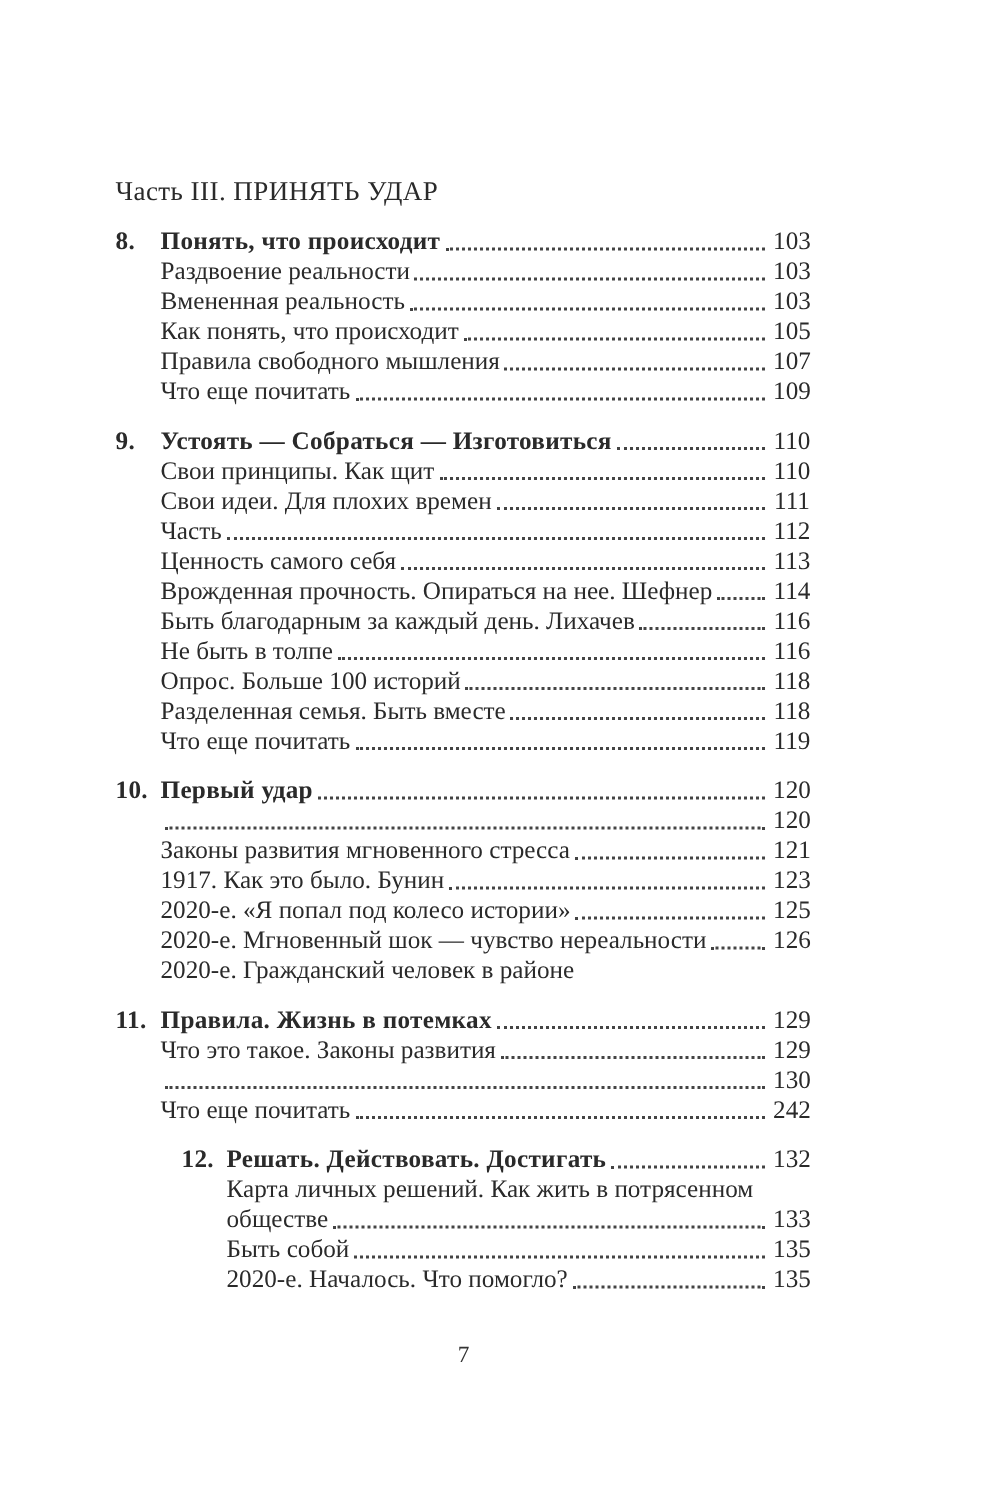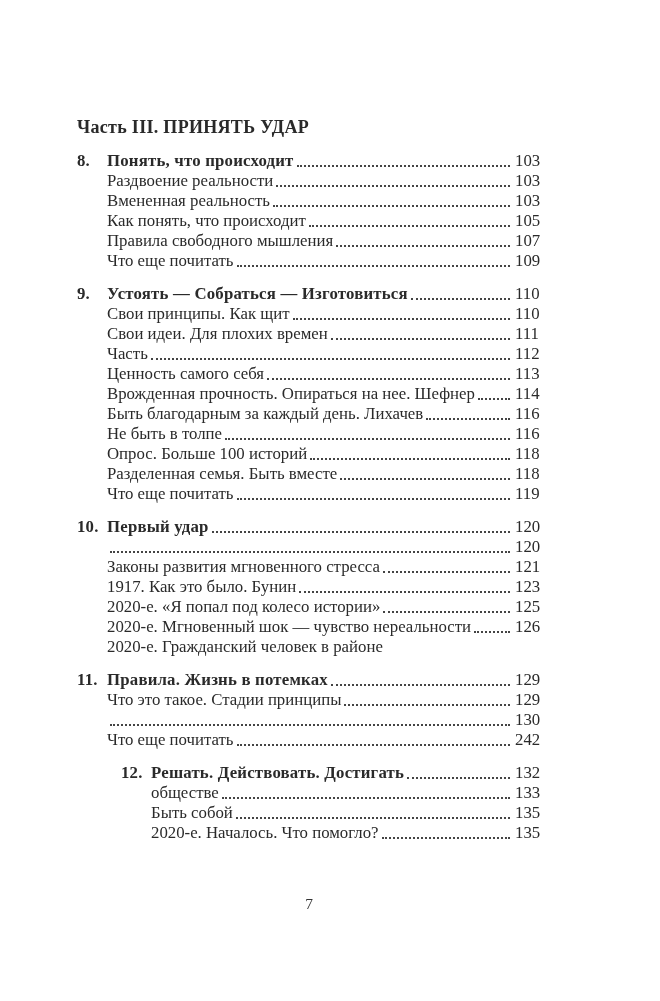--- a/index.html
+++ b/index.html
@@ -21,21 +21,21 @@
     color: var(--ink);
     overflow: hidden;
   }
   .content {
     position: absolute;
     left: 77px;
     top: 117px;
     width: 464px;
   }
   .part-title {
-    font-weight: 700;
+    font-weight: 400;
     font-size: 18px;
     line-height: 21px;
     letter-spacing: 0.3px;
     margin: 0 0 13px 0;
   }
   .toc-section { margin: 0 0 13px 0; }
   .toc-section:last-child { margin-bottom: 0; margin-left: 44px; }
   .toc-row {
     display: flex;
     font-size: 16.8px;
@@ -55,21 +55,21 @@
     flex: 1 1 8px;
     min-width: 8px;
     align-self: flex-end;
     height: 0;
     border-bottom: 2px dotted var(--dot);
     margin: 0 5px 4px 3px;
   }
   .toc-row .page-num {
     flex: 0 0 auto;
     min-width: 26px;
-    text-align: left;
+    text-align: center;
   }
   .folio {
     position: absolute;
     left: 77px;
     top: 894px;
     width: 464px;
     text-align: center;
     font-size: 15.5px;
     line-height: 20px;
     color: #333;
@@ -232,21 +232,21 @@
         </div>
         <div class="toc-section">
           <div class="toc-row bold">
     <span class="num">11.</span>
     <span class="title">Правила. Жизнь в потемках</span>
     <span class="leader"></span>
     <span class="page-num">129</span>
   </div>
           <div class="toc-row">
     <span class="num"></span>
-    <span class="title">Что это такое. Стадии принципы</span>
+    <span class="title">Что это такое. Законы развития</span>
     <span class="leader"></span>
     <span class="page-num">129</span>
   </div>
           <div class="toc-row">
     <span class="num"></span>
     <span class="leader"></span>
     <span class="page-num">130</span>
   </div>
           <div class="toc-row">
     <span class="num"></span>
@@ -257,20 +257,21 @@
         </div>
         <div class="toc-section">
           <div class="toc-row bold">
     <span class="num">12.</span>
     <span class="title">Решать. Действовать. Достигать</span>
     <span class="leader"></span>
     <span class="page-num">132</span>
   </div>
           <div class="toc-row no-page">
     <span class="num"></span>
+    <span class="title">Карта личных решений. Как жить в потрясенном</span>
 
   </div>
           <div class="toc-row">
     <span class="num"></span>
     <span class="title">обществе</span>
     <span class="leader"></span>
     <span class="page-num">133</span>
   </div>
           <div class="toc-row">
     <span class="num"></span>

